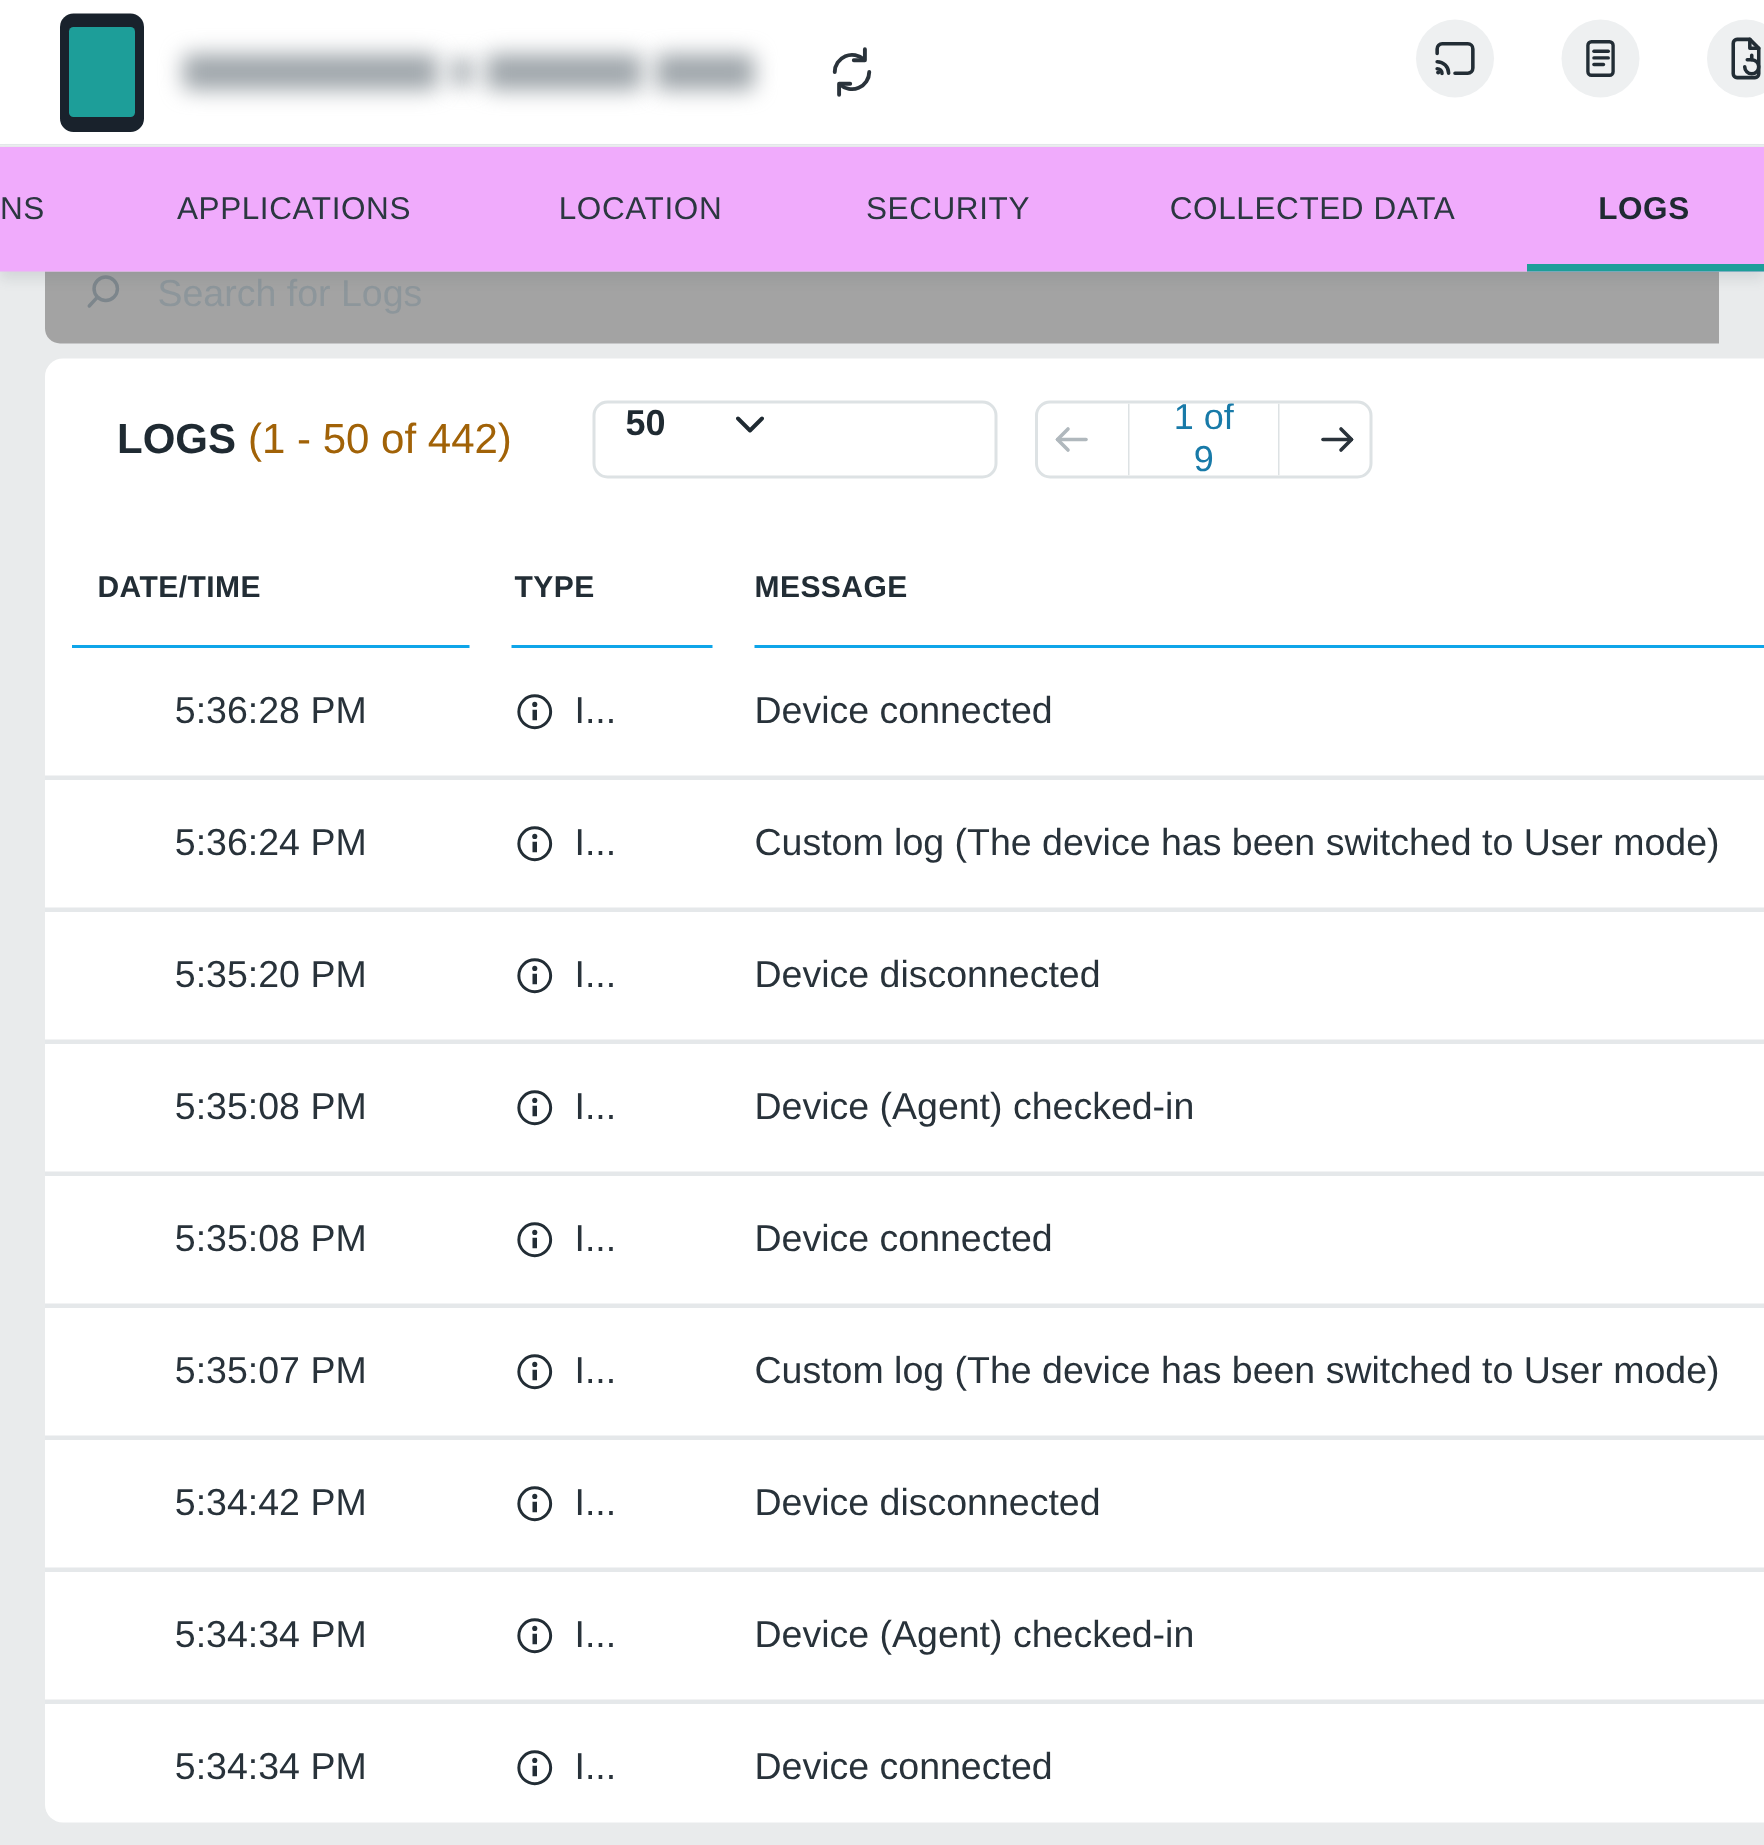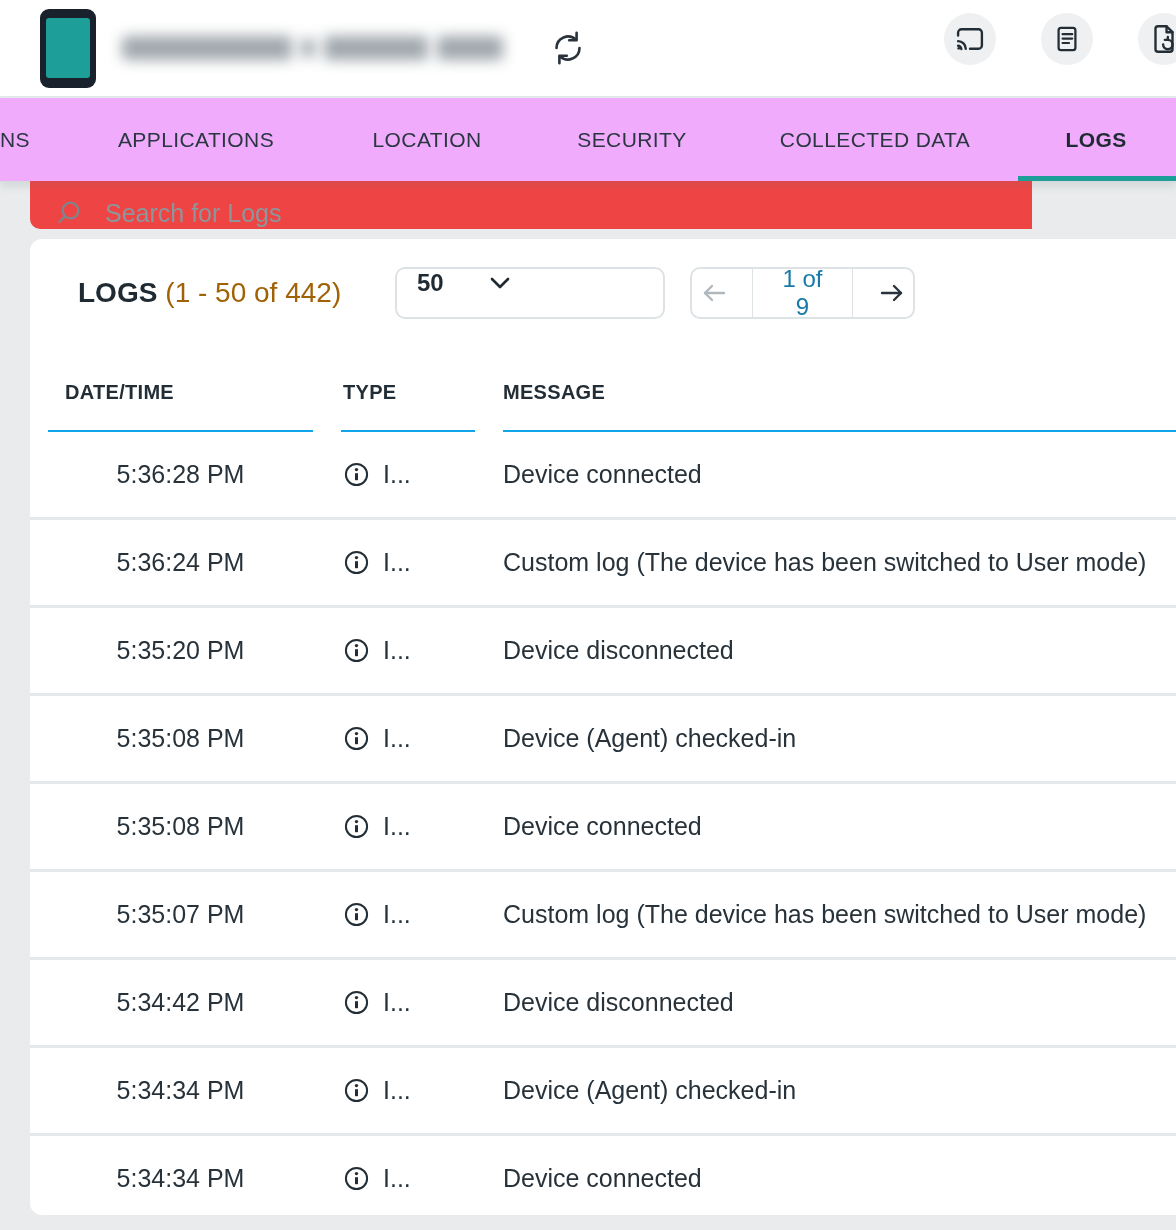--- a/index.html
+++ b/index.html
@@ -43,22 +43,22 @@
     transform:translateX(-50%);font-size:21px;letter-spacing:.4px;color:#2b3740;
     background:none;border:none;cursor:pointer;padding:0 6px;white-space:nowrap;
     font-family:"Liberation Sans",sans-serif;
   }
   .tab-fragment{position:absolute;left:0;top:0;height:100%;display:flex;align-items:center;
     font-size:21px;letter-spacing:.4px;color:#2b3740;}
   .tab.active{font-weight:bold;color:#1f2a32;}
   .tab-underline{position:absolute;left:1018px;bottom:0;width:158px;height:5px;background:#1d9e99;}
   
   .search-card{
-    position:absolute;top:181px;left:30px;width:1002px;height:48px;background:#ef4444;
-    border-radius:0 0 0 10px;display:flex;align-items:flex-end;z-index:1;
+    position:absolute;top:181px;left:30px;width:1116px;height:48px;background:#a3a3a3;
+    border-radius:0 0 0 10px;display:flex;align-items:flex-start;z-index:1;
   }
   .search-icon{margin-left:25px;flex:0 0 auto;display:flex;}
   .search-input{
     margin-left:18px;flex:1;border:none;outline:none;font-size:25px;color:#232e36;
     font-family:"Liberation Sans",sans-serif;background:transparent;
   }
   .search-input::placeholder{color:#8d969b;}
   
   .logs-card{
     position:absolute;top:239px;left:30px;width:1146px;height:976px;background:#fff;

